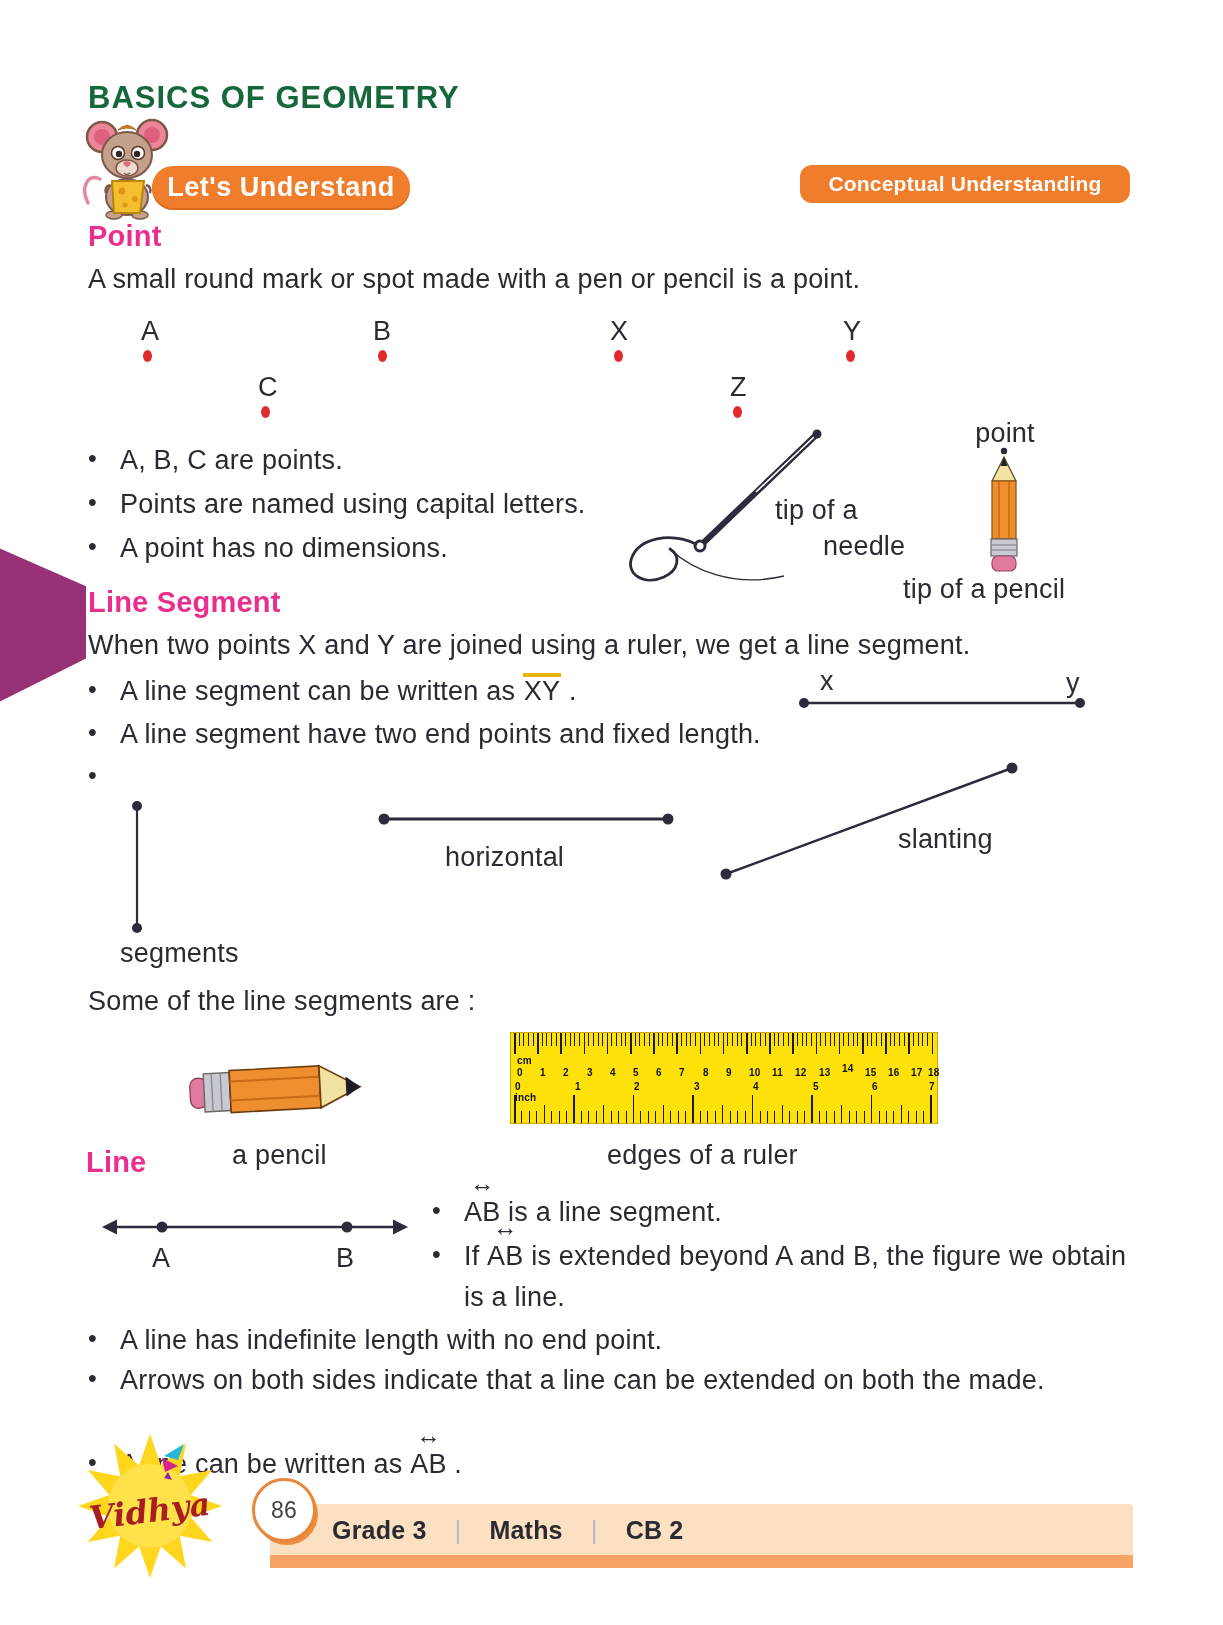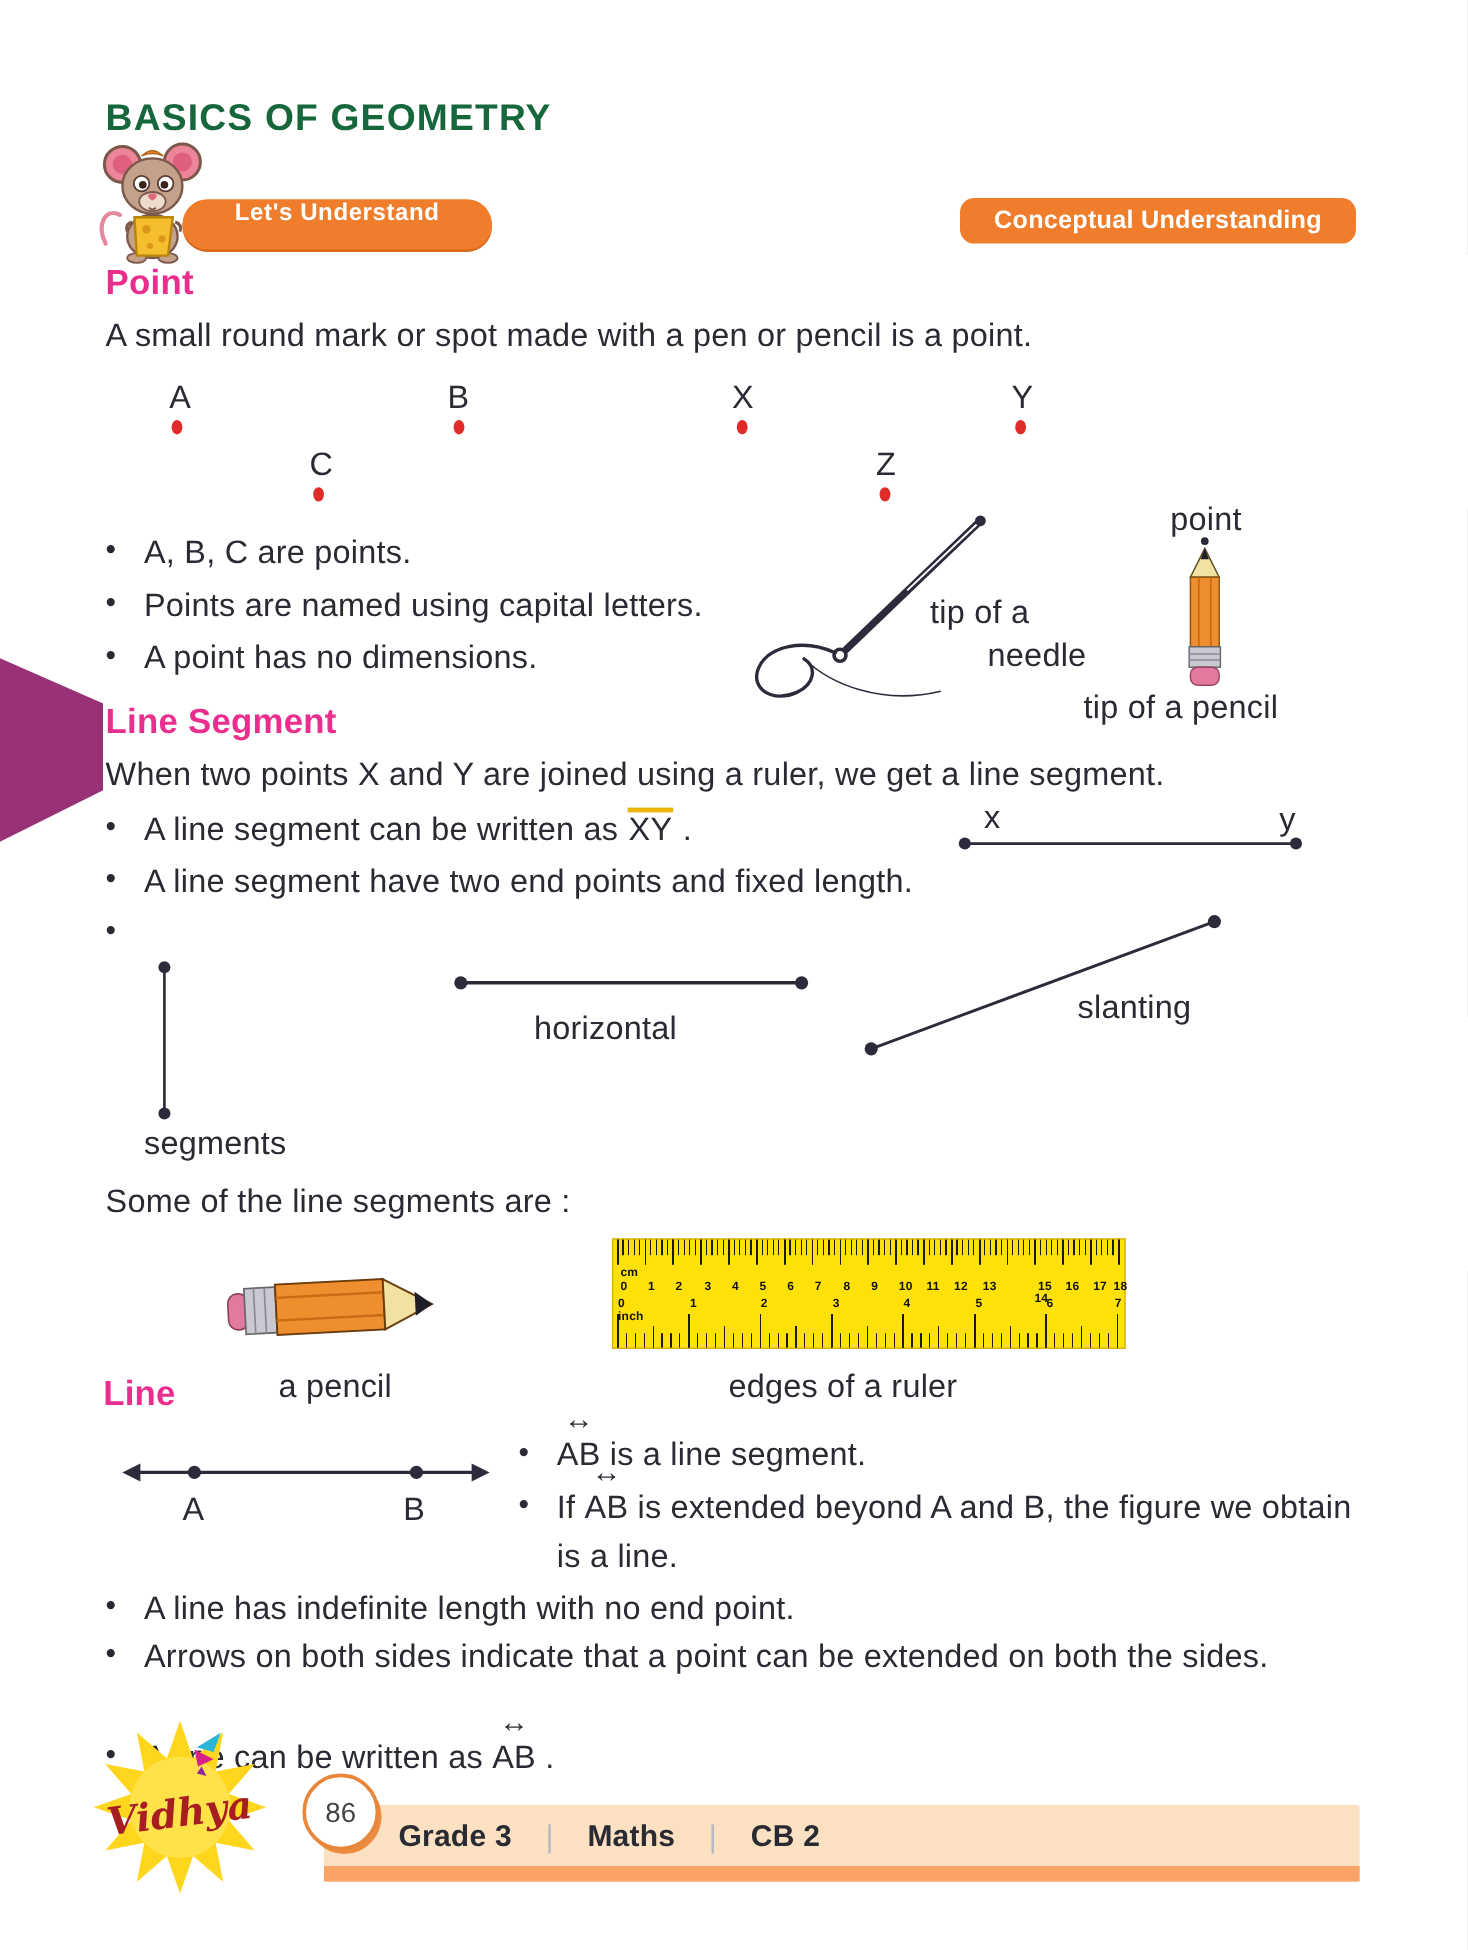--- a/index.html
+++ b/index.html
@@ -7,22 +7,22 @@
     position:relative; width:1223px; height:1625px; background:#ffffff;
     font-family:"Liberation Sans","DejaVu Sans",sans-serif;
     color:#2a2a33; overflow:hidden; margin:0 auto;
     letter-spacing:0.2px;
   }
   .abs{position:absolute;}
   
   .title{left:88px; top:80px; font-size:31px; font-weight:bold; color:#17673D; letter-spacing:1px;}
   .banner{
     left:152px; top:166px; width:258px; height:42px; background:#EF7D2B;
-    border-radius:21px; color:#fff; font-size:20px; font-weight:bold;
-    display:flex; align-items:flex-start; justify-content:center; letter-spacing:0.5px;
+    border-radius:21px; color:#fff; font-size:27px; font-weight:bold;
+    display:flex; align-items:center; justify-content:center; letter-spacing:0.5px;
     box-shadow:0 2px 0 #d86a1c;
   }
   .badge{
     left:800px; top:165px; width:330px; height:38px; background:#EF7D2B;
     border-radius:12px; color:#fff; font-size:21px; font-weight:bold;
     display:flex; align-items:center; justify-content:center;
   }
   .h-pink{font-size:29px; font-weight:bold; color:#EA2E8D;}
   .body-txt{font-size:27px;}
   
@@ -265,21 +265,21 @@
     <span class="r-num" style="left:99px;top:34px;">4</span>
     <span class="r-num" style="left:122px;top:34px;">5</span>
     <span class="r-num" style="left:145px;top:34px;">6</span>
     <span class="r-num" style="left:168px;top:34px;">7</span>
     <span class="r-num" style="left:192px;top:34px;">8</span>
     <span class="r-num" style="left:215px;top:34px;">9</span>
     <span class="r-num" style="left:238px;top:34px;text-align:right;">10</span>
     <span class="r-num" style="left:261px;top:34px;">11</span>
     <span class="r-num" style="left:284px;top:34px;">12</span>
     <span class="r-num" style="left:308px;top:34px;">13</span>
-    <span class="r-num" style="left:331px;top:44px;margin-left:20px;">14</span>
+    <span class="r-num" style="left:331px;top:30px;">14</span>
     <span class="r-num" style="left:354px;top:34px;">15</span>
     <span class="r-num" style="left:377px;top:34px;">16</span>
     <span class="r-num" style="left:400px;top:34px;">17</span>
     <span class="r-num" style="left:417px;top:34px;">18</span>
     <span class="r-num" style="left:4px;top:48px;">0</span>
     <span class="r-num" style="left:64px;top:48px;">1</span>
     <span class="r-num" style="left:123px;top:48px;">2</span>
     <span class="r-num" style="left:183px;top:48px;">3</span>
     <span class="r-num" style="left:242px;top:48px;">4</span>
     <span class="r-num" style="left:302px;top:48px;">5</span>
@@ -314,21 +314,21 @@
     <span class="bullet-glyph">•</span>
     <span class="bullet-txt"><span>If </span><span class="notation"><span class="arr">↔</span><span>AB</span></span><span> is extended beyond A and B, the figure we obtain is a line.</span></span>
   </div>
 
   <div class="abs bullet-row" style="left:88px;top:1320px;width:1010px;">
     <span class="bullet-glyph">•</span>
     <span class="bullet-txt">A line has indefinite length with no end point.</span>
   </div>
   <div class="abs bullet-row" style="left:88px;top:1360px;width:1015px;">
     <span class="bullet-glyph">•</span>
-    <span class="bullet-txt" style="text-align:justify;">Arrows on both sides indicate that a point can be extended on both the sides.</span>
+    <span class="bullet-txt" style="text-align:justify;">Arrows on both sides indicate that a line can be extended on both the made.</span>
   </div>
   <div class="abs bullet-row" style="left:88px;top:1444px;width:900px;">
     <span class="bullet-glyph">•</span>
     <span class="bullet-txt"><span>A line can be written as </span><span class="notation"><span class="arr">↔</span><span>AB</span></span><span> .</span></span>
   </div>
 
   <div class="abs footer-bar">
     <div class="footer-strip"></div>
     <div class="footer-text">
       <span>Grade 3</span>

